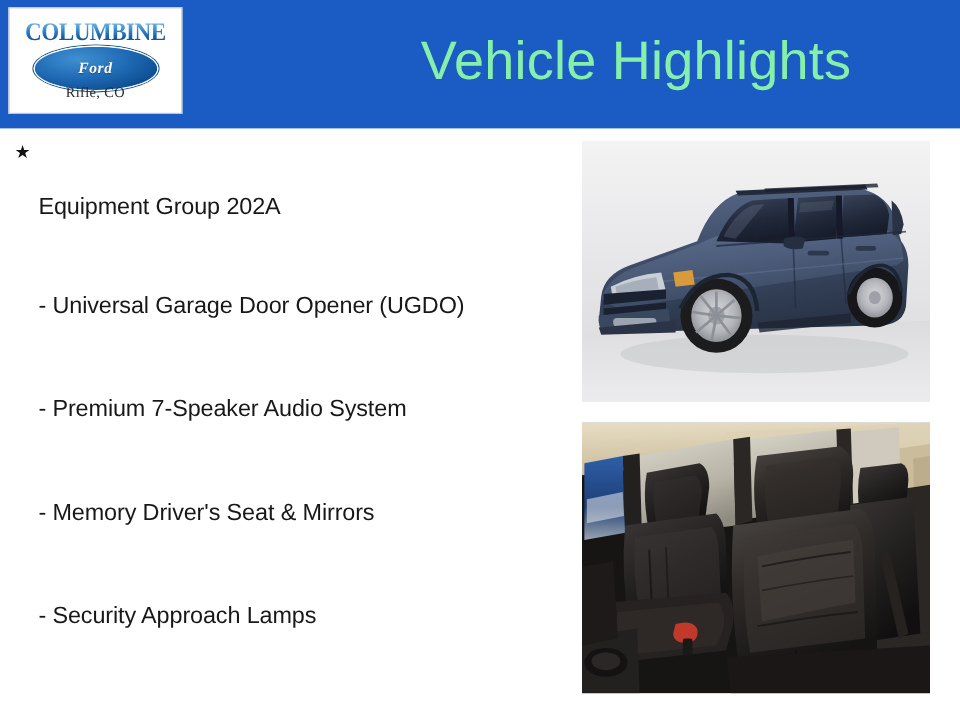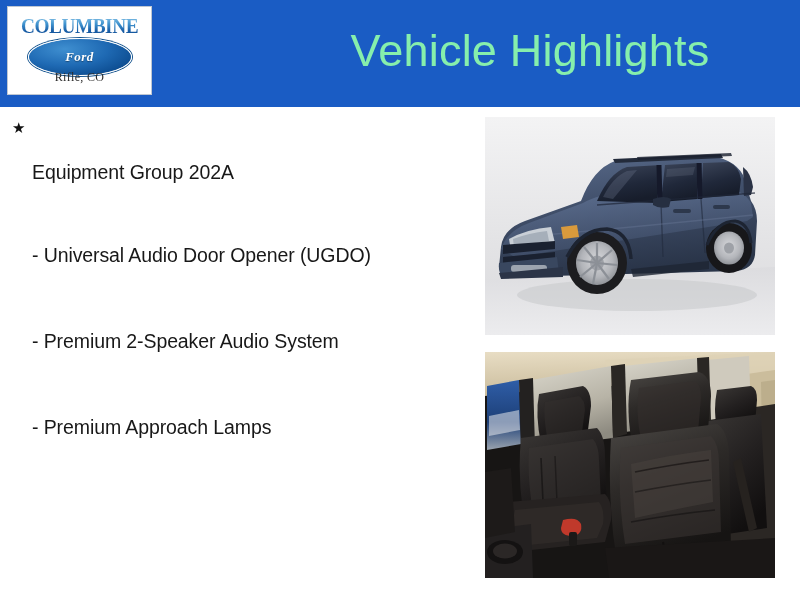--- a/index.html
+++ b/index.html
@@ -208,33 +208,36 @@
   </div>
 
   <div class="features">
 
     <div class="feature-row">
       <span class="star-bullet">★</span>
       <span class="feature-text">Equipment Group 202A</span>
     </div>
 
     <div class="feature-row sub">
-      <span class="feature-text">- Universal Audio Door Opener (UGDO)</span>
+      <span class="feature-text">- Universal Garage Door Opener (UGDO)</span>
     </div>
 
     <div class="feature-row sub">
-      <span class="feature-text">- Premium 2-Speaker Audio System</span>
-    </div>
-
+      <span class="feature-text">- Premium 7-Speaker Audio System</span>
+    </div>
 
 
 
 
     <div class="feature-row sub">
-      <span class="feature-text">- Premium Approach Lamps</span>
+      <span class="feature-text">- Memory Driver's Seat &amp; Mirrors</span>
+    </div>
+
+    <div class="feature-row sub">
+      <span class="feature-text">- Security Approach Lamps</span>
     </div>
 
   </div>
 
   <div class="photo" id="photo-exterior">
     <svg viewBox="0 0 290 218" preserveAspectRatio="xMidYMid slice">
       <defs>
         <linearGradient id="bgWall" x1="0" y1="0" x2="0" y2="1">
           <stop offset="0%" stop-color="#f3f3f4"></stop>
           <stop offset="55%" stop-color="#e4e4e6"></stop>

